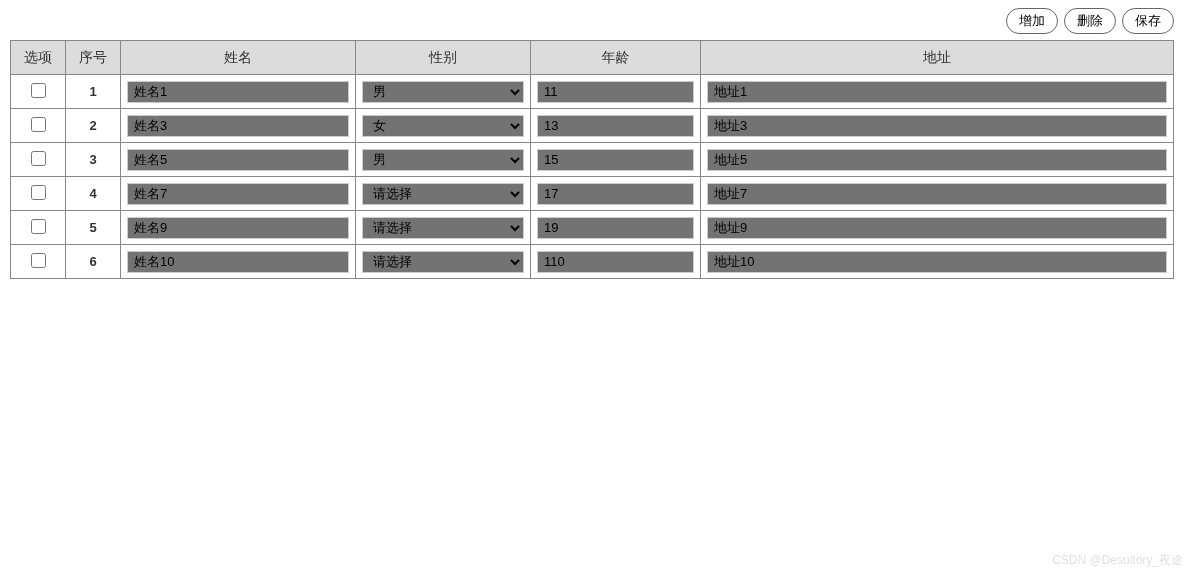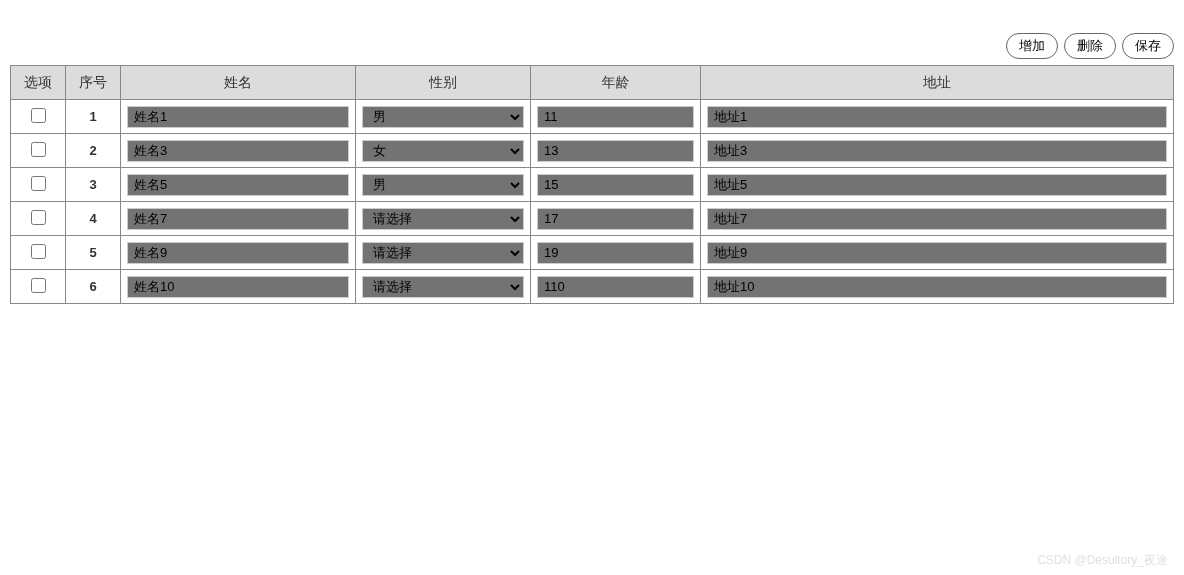--- a/index.html
+++ b/index.html
@@ -16,21 +16,20 @@
       gap: 6px;
       margin-bottom: 6px;
     }
     .btn {
       border: 1px solid #666;
       background: #fff;
       padding: 3px 12px;
       font-size: 13px;
       cursor: pointer;
       border-radius: 13px;
-      margin-top: 25px;
     }
     table {
       width: 100%;
       border-collapse: collapse;
       table-layout: fixed;
     }
     th, td {
       border: 1px solid #888;
       padding: 4px 6px;
       text-align: center;
@@ -59,21 +58,21 @@
       text-align: left;
     }
     input[type="checkbox"] {
       width: 15px;
       height: 15px;
       cursor: pointer;
     }
     select { cursor: pointer; }
     .watermark {
       position: fixed;
-      right: 16px;
+      right: 1px;
       bottom: 6px;
       font-size: 12px;
       color: #ccc;
       opacity: 0.6;
       pointer-events: none;
       margin-top: 32px;
     }
   </style>
 </head>
 <body>

